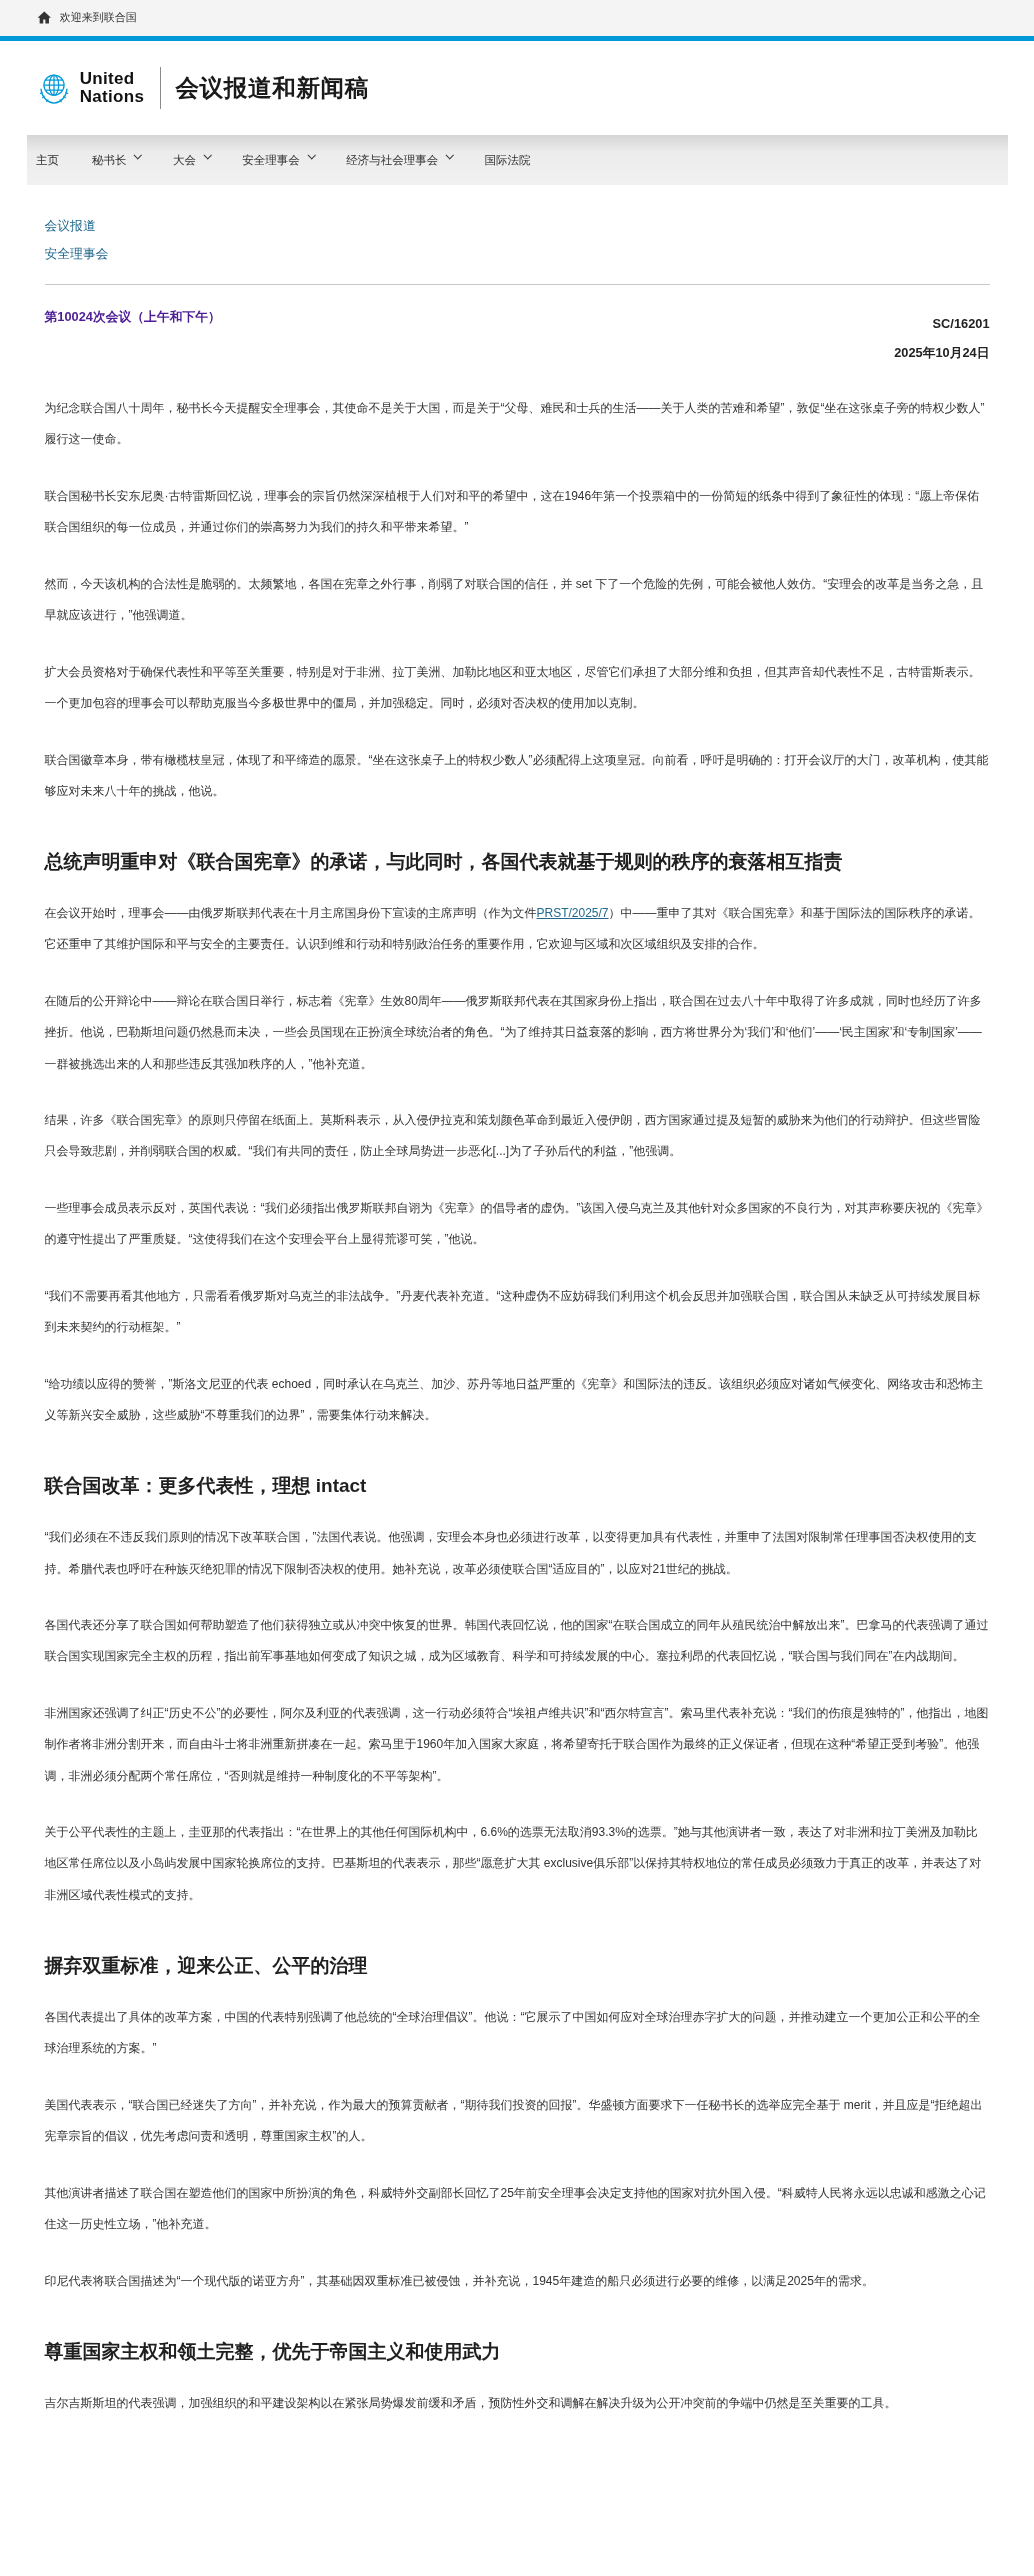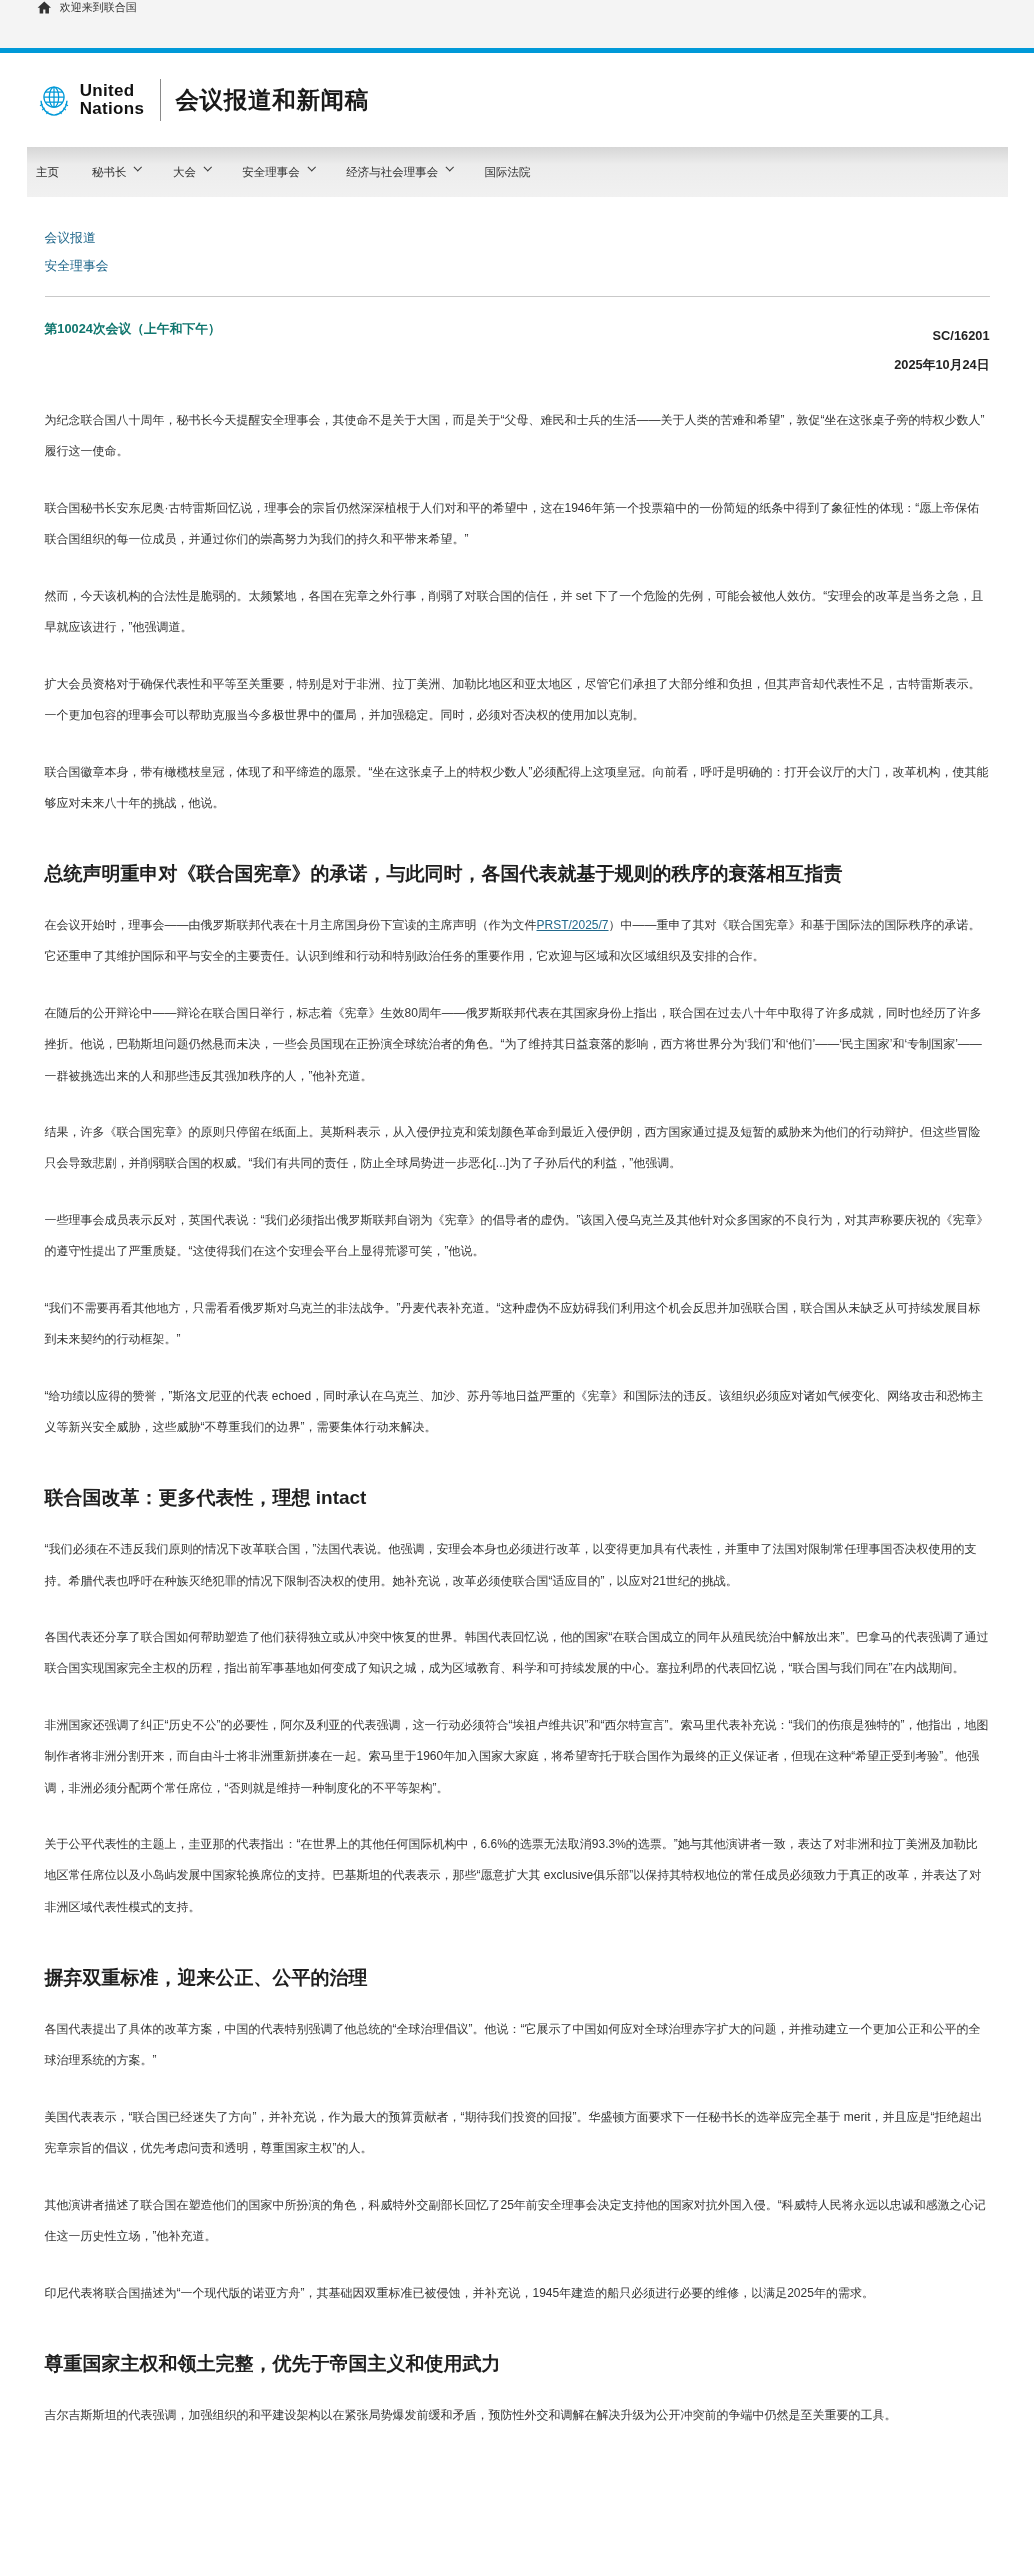--- a/index.html
+++ b/index.html
@@ -3,21 +3,21 @@
 <meta charset="utf-8">
 <style>
   * { box-sizing: border-box; margin: 0; padding: 0; }
   body {
     font-family: "Liberation Sans", "DejaVu Sans", sans-serif;
     background: #ffffff;
     color: #333;
     width: 1034px;
   }
   
-  .top-bar { background: #f4f4f4; height: 48px; display: flex; align-items: flex-start; }
+  .top-bar { background: #f4f4f4; height: 36px; display: flex; align-items: center; }
   .top-bar-inner { width: 981px; margin: 0 auto; display: flex; align-items: center; gap: 7px; padding-left: 9.6px; }
   .top-bar-inner span.welcome { font-size: 11px; color: #333; }
   .blue-bar { height: 5.1px; background: #0099d8; }
   
   .brand-band { background: #fff; }
   .brand { width: 981px; margin: 16px auto; padding: 10.2px 9.6px 10.2px; display: flex; align-items: center; }
   .emblem { width: 36px; height: 36px; flex: 0 0 auto; }
   .org-name { font-size: 17px; line-height: 1.05; font-weight: bold; color: #111; margin-left: 7.7px; letter-spacing: 0.3px; }
   .brand-divider { width: 0.6px; height: 42px; background: #8a8a8a; margin: 0 15.3px; }
   .site-title { font-size: 23.6px; font-weight: bold; color: #1a1a1a; letter-spacing: 0.6px; }
@@ -25,21 +25,21 @@
   .nav-band-wrap { width: 981px; margin: 0 auto; }
   .nav-band { background: linear-gradient(180deg, #d6d6d6 0%, #ececec 35%, #f1f1f1 100%); height: 50px; display: flex; align-items: center; padding-left: 9.6px; }
   .nav-item { display: inline-flex; font-size: 11.5px; color: #333; margin-right: 33px; cursor: pointer; text-decoration: none; }
   .chev { width: 5.7px; height: 5.7px; border-right: 1.3px solid #3a3a3a; border-bottom: 1.3px solid #3a3a3a; transform: rotate(45deg) translateY(-1.3px); display: inline-block; margin-left: 7.7px; }
   
   .container { width: 981px; margin: 0 auto; padding: 0 18px 0 18px; }
   .breadcrumbs { margin-top: 33px; }
   .breadcrumbs a { display: table; font-size: 12.8px; color: #21688c; text-decoration: none; margin-bottom: 11px; }
   .rule { border: none; border-top: 0.6px solid #c9c9c9; margin-top: 20.4px; }
   .meta-row { display: flex; justify-content: space-between; margin-top: 24px; }
-  .meta-left { font-size: 12.8px; font-weight: bold; color: #0f766e; }
+  .meta-left { font-size: 12.8px; font-weight: bold; color: #4c1d95; }
   .meta-right { text-align: right; font-size: 12.8px; font-weight: bold; color: #222; line-height: 2.3; }
   h1.headline { font-size: 27px; line-height: 1.6; font-weight: bold; color: #1f1f1f; margin-top: 16.6px; }
   .article p { font-size: 12px; line-height: 2.6; color: #333; margin-top: 25.5px; }
   h2.section-h { font-size: 19px; line-height: 1.5; font-weight: bold; color: #1f1f1f; margin-top: 41px; margin-bottom: -3.8px; }
   .article a.doc-link { color: #21688c; text-decoration: underline; }
 </style>
 </head>
 <body>
 
 <div class="top-bar">

